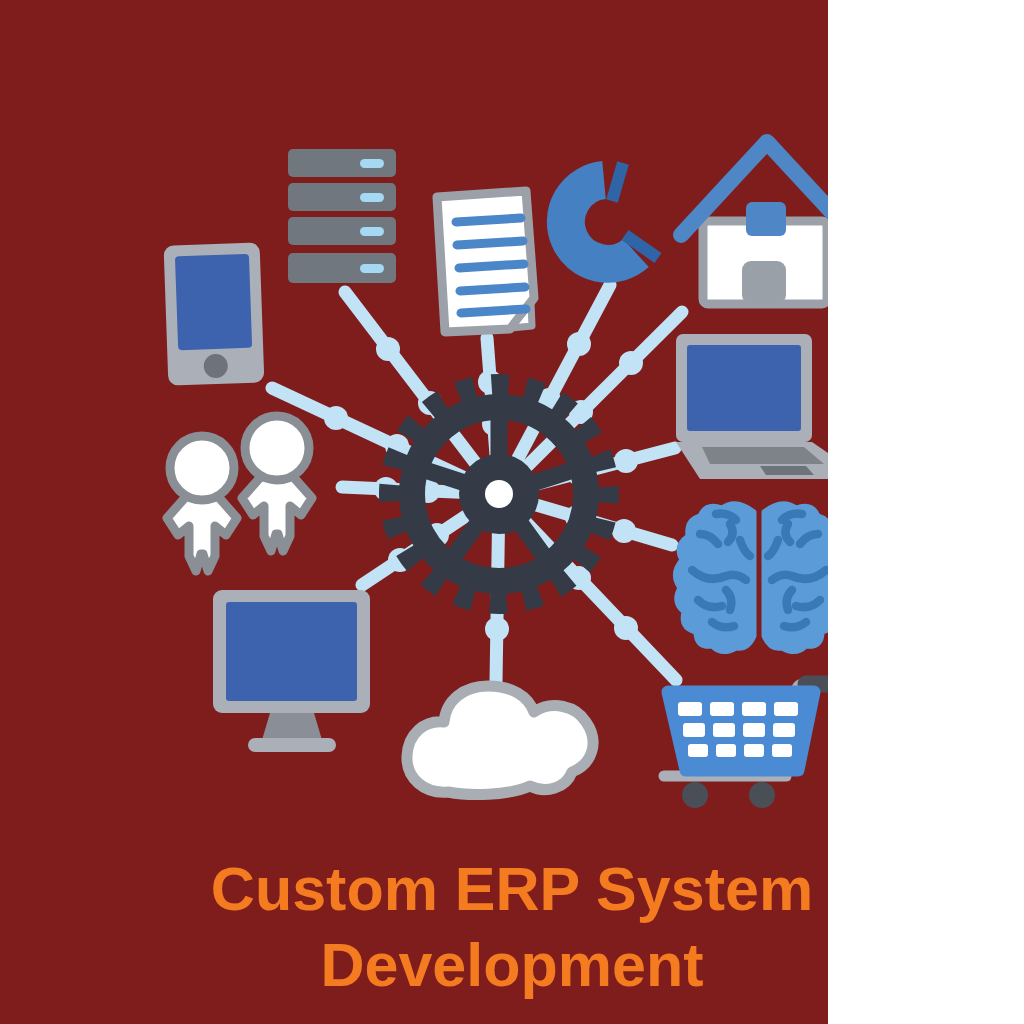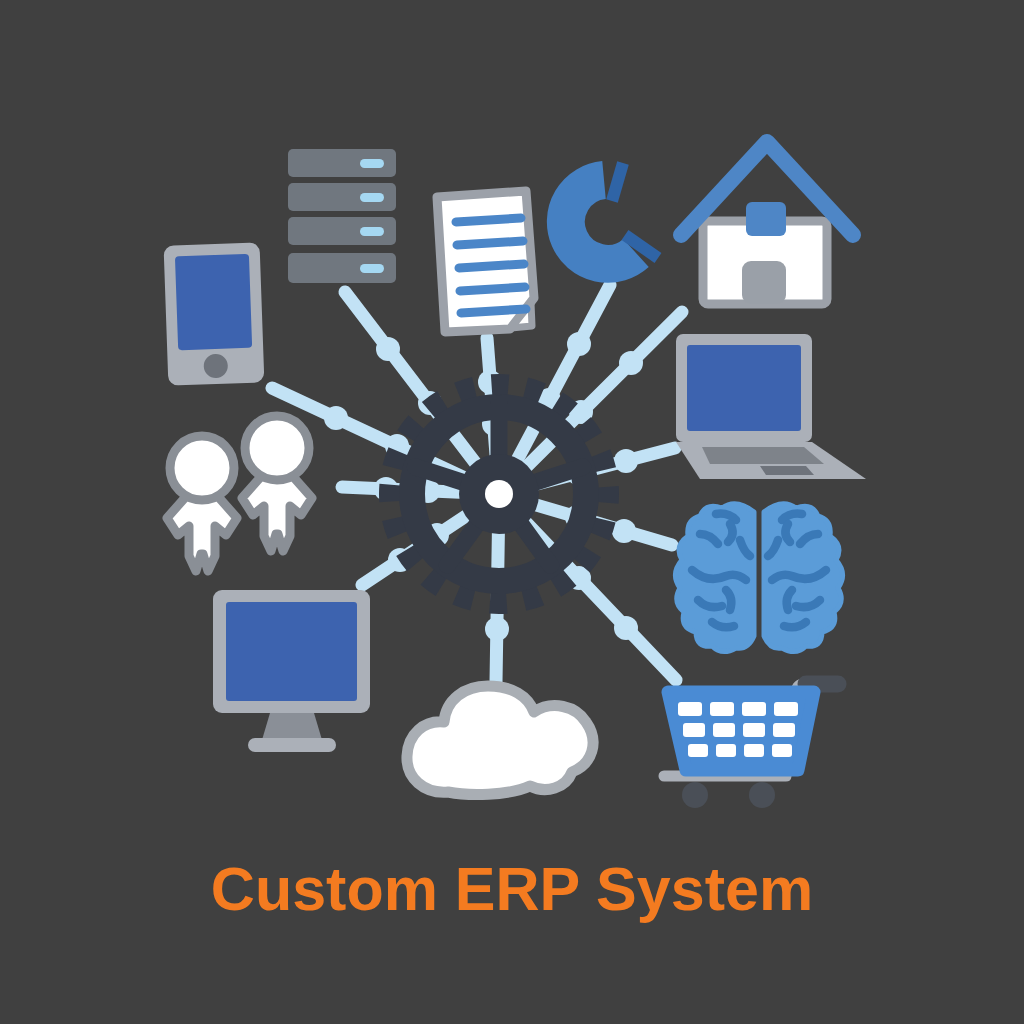--- a/index.html
+++ b/index.html
@@ -1,16 +1,16 @@
 <!DOCTYPE html>
 <html><head>
 <meta charset="utf-8">
 <style>
   html,body{margin:0;padding:0;background:#ffffff;}
-  .canvas{position:relative;width:1024px;height:1024px;background:#404040;overflow:hidden;
+  .canvas{position:relative;width:828px;height:1024px;background:#7f1d1d;overflow:hidden;
           font-family:"Liberation Sans", sans-serif;}
   .diagram-svg{position:absolute;left:0;top:0;}
   .title{position:absolute;left:0;top:854px;width:1024px;text-align:center;
          color:#F47B20;font-weight:bold;font-size:61px;line-height:1.15;
          letter-spacing:0px;}
   .title .l2{margin-top:6px;}
 </style>
 </head>
 <body>
 
@@ -209,15 +209,16 @@
   <g transform="rotate(-2 215 315)">
     <rect x="166" y="244" width="96" height="140" rx="10" fill="#ABB0B8"></rect>
     <rect x="177" y="255" width="74" height="94" rx="4" fill="#3D63AF"></rect>
     <circle cx="214" cy="366" r="12" fill="#6E737B"></circle>
   </g>
 
 </svg>
 
 <div class="title">
   <div class="l1">Custom ERP System</div>
+  <div class="l2">Development</div>
 </div>
 
 </div>
 
 </body></html>

